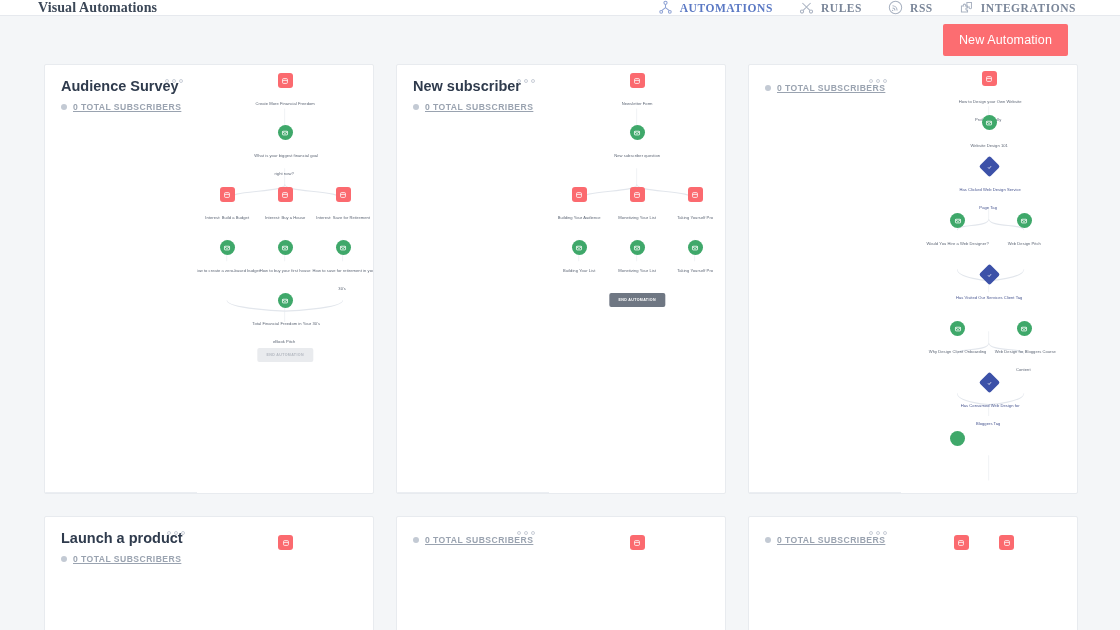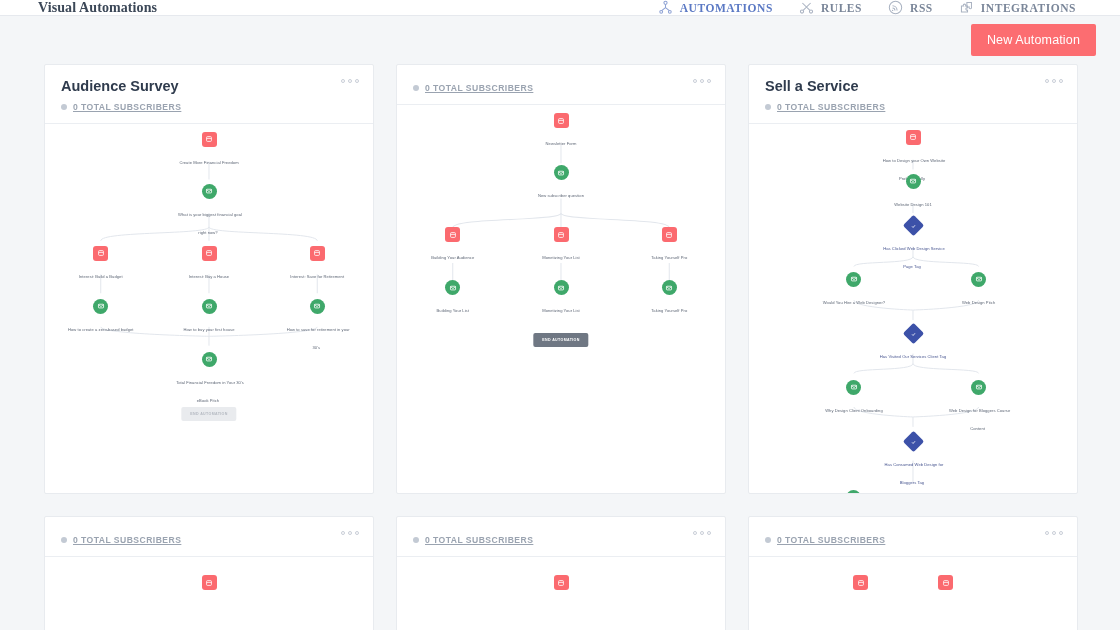--- a/index.html
+++ b/index.html
@@ -23,36 +23,36 @@
   .navitem {
     display: flex; align-items: center; gap: 7px;
     font-size: 11.5px; font-weight: bold; letter-spacing: .55px;
     color: #7a8699; cursor: pointer; text-transform: uppercase;
   }
   .navitem.active { color: #5b79c4; }
   .navicon { width: 15px; height: 15px; display: block; }
   .navicon svg { width: 15px; height: 15px; display: block; }
 
   
-  .actionrow { height: 48px; display: flex; align-items: center; justify-content: flex-end; padding: 0 24px; }
+  .actionrow { height: 48px; display: flex; align-items: center; justify-content: flex-end; padding: 0 52px; }
   .btn-new {
     background: #fc6d71; color: #ffffff; border: none;
     font-family: "Liberation Sans", sans-serif;
     font-size: 12.5px; padding: 9px 16px; border-radius: 2px;
     cursor: pointer; letter-spacing: .15px;
   }
 
   
   .grid {
     display: grid; grid-template-columns: repeat(3, 330px);
     gap: 22px 22px; padding: 0 44px;
   }
   .card {
     background: #ffffff; border: 1px solid #e8ebef; border-radius: 2px;
-    display: flex; flex-direction: column; overflow: hidden;
+    display: flex; overflow: hidden;
     height: 430px;
   }
   .card-head { padding: 12px 16px 11px; border-bottom: 1px solid #ebeef2; }
   .card-title { font-size: 14.5px; font-weight: bold; color: #2f3b4d; line-height: 1.3; }
   .card-sub { display: flex; align-items: center; gap: 6px; margin-top: 6px; }
   .dot { width: 6px; height: 6px; border-radius: 50%; background: #c3cad4; flex: 0 0 auto; }
   .card-sub-text { font-size: 8.6px; font-weight: bold; letter-spacing: .45px; color: #9aa3b0; text-decoration: underline; }
   .dots {
     position: absolute; right: 14px; top: 14px;
     display: flex; gap: 3px; cursor: pointer;
@@ -224,20 +224,21 @@
             <svg viewBox="0 0 10 10" fill="none" stroke="#ffffff" stroke-width="1">
               <rect x="1.8" y="2.8" width="6.4" height="4.6" rx=".8"></rect>
               <path d="M1.8 3.2L5 5.7 8.2 3.2"></path>
             </svg>
           </span><span class="lbl">Total Financial Freedom in Your 30's eBook Pitch</span></div>
         <div class="endbtn pale" style="left: 50%; top: 283px;">END AUTOMATION</div>
       </div>
     </div>
     <div class="card">
       <div class="card-head">
+        <div class="card-title">New subscriber</div>
         <div class="card-sub">
           <span class="dot"></span>
           <span class="card-sub-text">0 TOTAL SUBSCRIBERS</span>
         </div>
         <div class="dots">
           <i></i>
           <i></i>
           <i></i>
         </div>
       </div>
@@ -298,21 +299,20 @@
             <svg viewBox="0 0 10 10" fill="none" stroke="#ffffff" stroke-width="1">
               <rect x="1.8" y="2.8" width="6.4" height="4.6" rx=".8"></rect>
               <path d="M1.8 3.2L5 5.7 8.2 3.2"></path>
             </svg>
           </span><span class="lbl">Taking Yourself Pro</span></div>
         <div class="endbtn" style="left: 50%; top: 228px;">END AUTOMATION</div>
       </div>
     </div>
     <div class="card">
       <div class="card-head">
-        <div class="card-title">Sell a Service</div>
         <div class="card-sub">
           <span class="dot"></span>
           <span class="card-sub-text">0 TOTAL SUBSCRIBERS</span>
         </div>
         <div class="dots">
           <i></i>
           <i></i>
           <i></i>
         </div>
       </div>
@@ -385,20 +385,21 @@
               <path d="M3.2 5.2l1.3 1.4 2.4-2.8"></path>
             </svg>
           </span><span class="lbl">Has Consumed Web Design for Bloggers Tag</span></div>
         <div class="node" style="left: 32%; top: 366px;">
           <span class="glyph ci"></span>
         </div>
       </div>
     </div>
     <div class="card">
       <div class="card-head">
+        <div class="card-title">Launch a product</div>
         <div class="card-sub">
           <span class="dot"></span>
           <span class="card-sub-text">0 TOTAL SUBSCRIBERS</span>
         </div>
         <div class="dots">
           <i></i>
           <i></i>
           <i></i>
         </div>
       </div>

